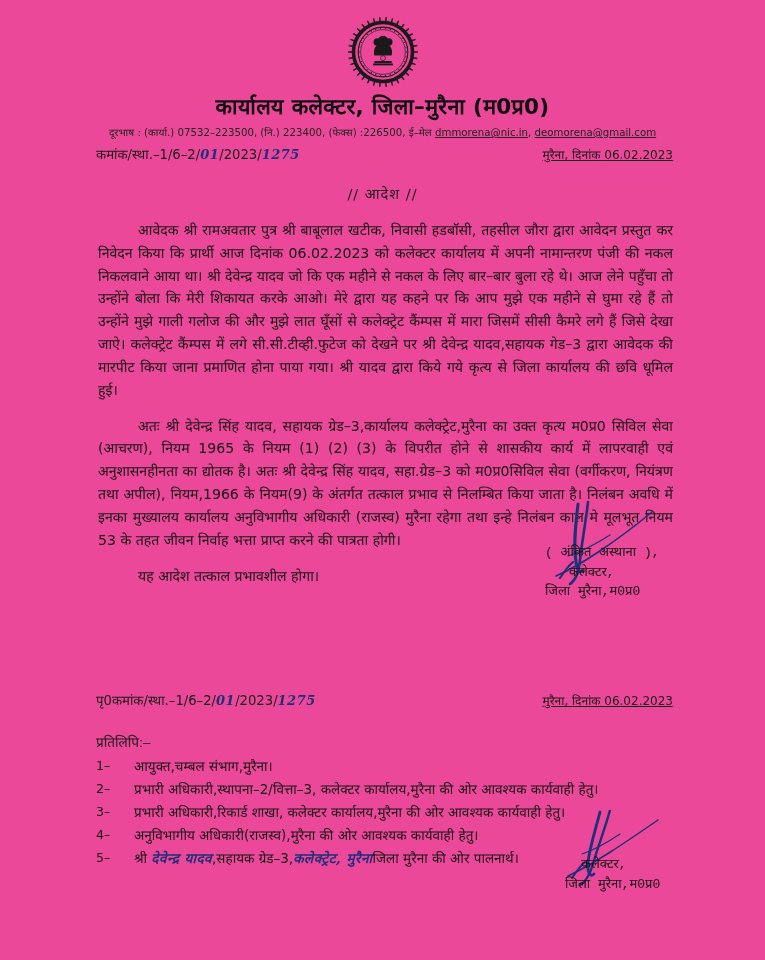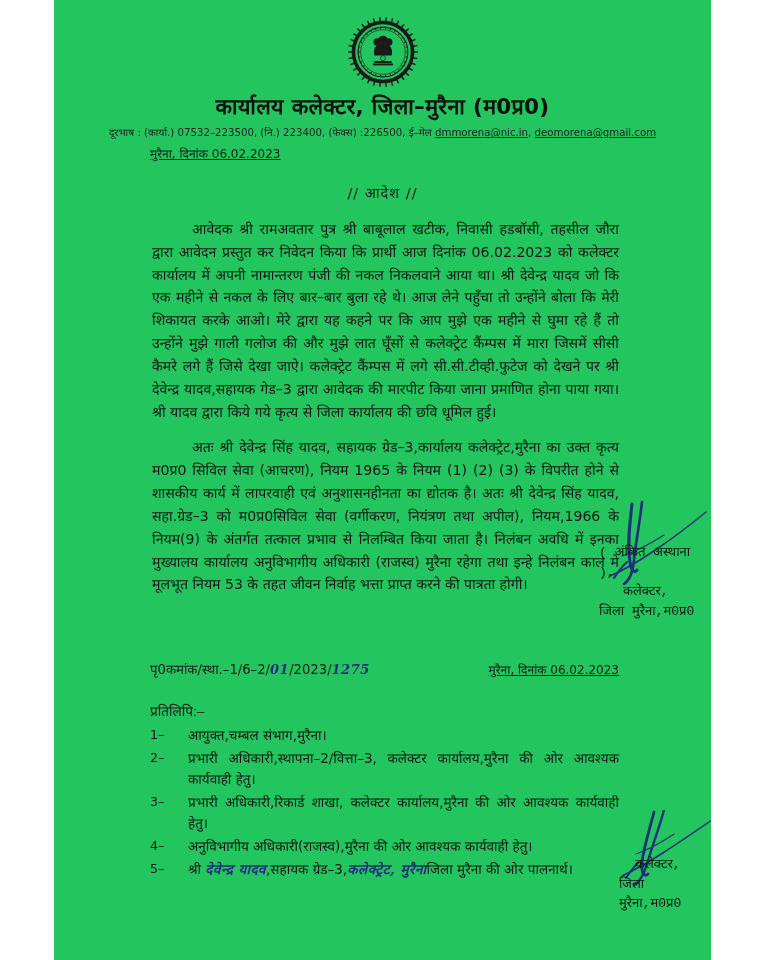--- a/index.html
+++ b/index.html
@@ -7,24 +7,24 @@
     margin: 0;
     padding: 0;
     background: #ffffff;
   }
   body {
     font-family: "Liberation Sans", "DejaVu Sans", sans-serif;
     color: #1a1a1a;
   }
   .page {
     position: relative;
-    width: 657px;
+    width: 765px;
     height: 960px;
     margin: 0 auto;
-    background: #22c55e;
+    background: #ec4899;
     overflow: hidden;
   }
   
   .header {
     text-align: center;
     padding-top: 14px;
   }
   .emblem-wrap {
     display: flex;
     justify-content: center;
@@ -111,21 +111,21 @@
     pointer-events: none;
   }
   .sig-1-ink { left: 540px; top: 500px; }
   .sig-2-ink { left: 560px; top: 810px; }
   
   .endorse-row {
     display: flex;
     justify-content: space-between;
     align-items: flex-end;
     padding: 0 92px 0 96px;
-    margin-top: 64px;
+    margin-top: 104px;
     font-size: 13.2px;
     font-family: "DejaVu Sans", sans-serif;
   }
   .copy-label {
     padding: 0 0 0 96px;
     margin-top: 23px;
     font-size: 13.6px;
     font-family: Liberation Sans, sans-serif;
   }
   .copy-list {
@@ -256,28 +256,32 @@
     </div>
 
     <div class="office-title">कार्यालय कलेक्टर, जिला–मुरैना (म0प्र0)</div>
 
     <div class="contact-line">
       <span>दूरभाष : (कार्या.) 07532–223500, (नि.) 223400, (फेक्स) :226500, ई–मेल </span><span class="email">dmmorena@nic.in</span><span>, </span><span class="email">deomorena@gmail.com</span>
     </div>
   </div>
 
   <div class="ref-row">
+    <div class="ref-left">
+      <span>कमांक/स्था.–1/6–2/</span><span class="hand hand-sm">01</span><span>/2023/</span><span class="hand hand-sm">1275</span>
+    </div>
     <div class="ref-right">मुरैना, दिनांक  06.02.2023</div>
   </div>
 
   <div class="order-heading">// आदेश //</div>
 
   <div class="body-wrap">
     <p class="para">आवेदक श्री रामअवतार पुत्र श्री बाबूलाल खटीक, निवासी हडबॉसी, तहसील जौरा द्वारा आवेदन प्रस्तुत कर निवेदन किया कि प्रार्थी आज दिनांक 06.02.2023 को कलेक्टर कार्यालय में अपनी नामान्तरण पंजी की नकल निकलवाने आया था। श्री देवेन्द्र यादव जो कि एक महीने से नकल के लिए बार–बार बुला रहे थे। आज लेने पहुँचा तो उन्होंने बोला कि मेरी शिकायत करके आओ। मेरे द्वारा यह कहने पर कि आप मुझे एक महीने से घुमा रहे हैं तो उन्होंने मुझे गाली गलोज की और मुझे लात घूँसों से कलेक्ट्रेट कैंम्पस में मारा जिसमें सीसी कैमरे लगे हैं जिसे देखा जाऐ। कलेक्ट्रेट कैंम्पस में लगे सी.सी.टीव्ही.फुटेज को देखने पर श्री देवेन्द्र यादव,सहायक गेड–3 द्वारा आवेदक की मारपीट किया जाना प्रमाणित होना पाया गया। श्री यादव द्वारा किये गये कृत्य से जिला कार्यालय की छवि धूमिल हुई।</p>
     <p class="para">अतः श्री देवेन्द्र सिंह यादव, सहायक ग्रेड–3,कार्यालय कलेक्ट्रेट,मुरैना का उक्त कृत्य म0प्र0 सिविल सेवा (आचरण), नियम 1965 के नियम (1) (2) (3) के विपरीत होने से शासकीय कार्य में लापरवाही एवं अनुशासनहीनता का द्योतक है। अतः श्री देवेन्द्र सिंह यादव, सहा.ग्रेड–3 को म0प्र0सिविल सेवा (वर्गीकरण, नियंत्रण तथा अपील), नियम,1966 के नियम(9) के अंतर्गत तत्काल प्रभाव से निलम्बित किया जाता है। निलंबन अवधि में इनका मुख्यालय कार्यालय अनुविभागीय अधिकारी (राजस्व) मुरैना रहेगा तथा इन्हे निलंबन काल मे मूलभूत नियम 53 के तहत जीवन निर्वाह भत्ता प्राप्त करने की पात्रता होगी।</p>
+    <p class="para last-line-left">यह आदेश तत्काल प्रभावशील होगा।</p>
   </div>
 
   <svg class="sig-ink sig-1-ink" width="130" height="95" viewBox="0 0 130 95">
     <g fill="none" stroke="#1f2f7a" stroke-linecap="round">
       <path d="M38 4 C 36 22, 33 44, 36 62 C 37 70, 40 74, 43 70" stroke-width="3"></path>
       <path d="M48 2 C 46 20, 42 42, 40 60 C 39 70, 36 80, 30 84" stroke-width="2.6"></path>
       <path d="M16 76 C 40 66, 78 40, 112 12" stroke-width="1.6"></path>
       <path d="M28 56 C 40 52, 56 44, 70 35" stroke-width="1.3"></path>
       <path d="M20 78 C 24 72, 28 66, 33 62" stroke-width="2.2"></path>
     </g>

